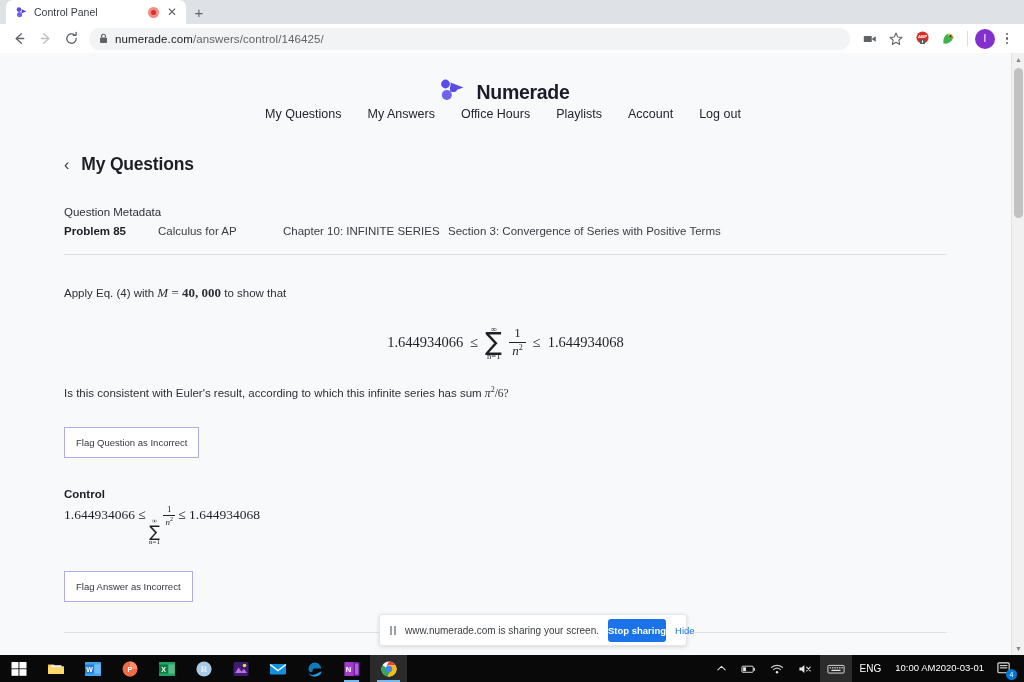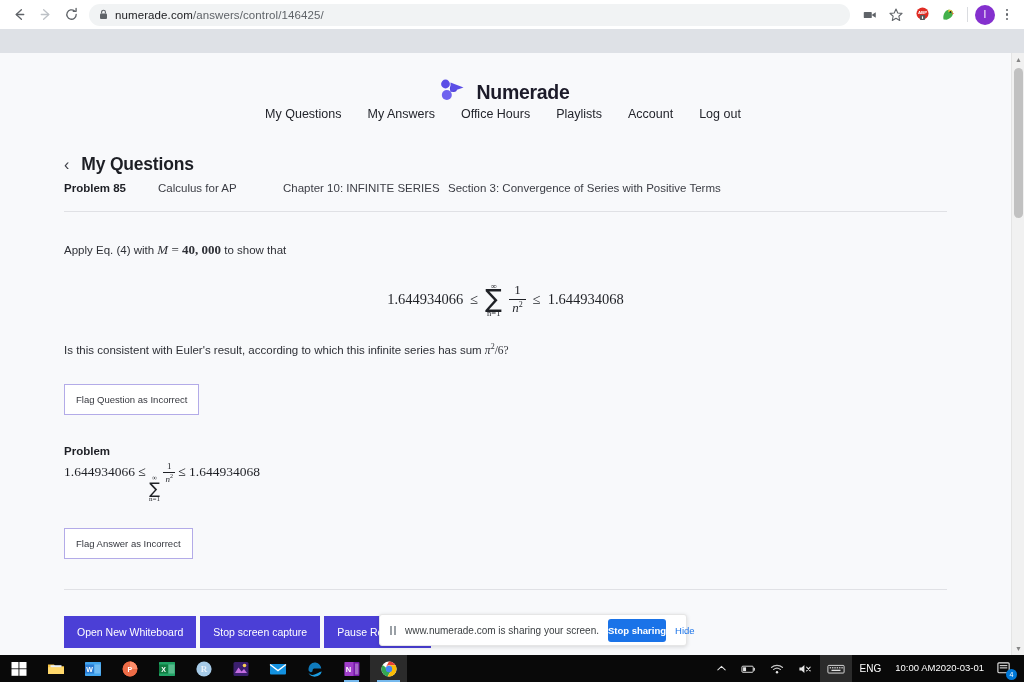--- a/index.html
+++ b/index.html
@@ -244,20 +244,37 @@
     min-width: 11px; height: 11px; border-radius: 50%;
     background: #0078d7; color: #fff; font-size: 7px;
     display: flex; align-items: center; justify-content: center;
   }
 </style>
 </head>
 <body>
 
 <div class="browser">
 
+  <div class="tabstrip">
+    <div class="tab">
+      <span class="tab-favicon">
+        <svg width="13" height="13" viewBox="0 0 13 13">
+          <circle cx="4" cy="3.6" r="2.3" fill="#5b4ee6"></circle>
+          <circle cx="4.6" cy="8.6" r="2.6" fill="#6f63ef"></circle>
+          <path d="M6.6 3.2 L11.4 5.4 L6.6 7.3 Z" fill="#4b3fd6"></path>
+        </svg>
+      </span>
+      <span class="tab-title">Control Panel</span>
+      <span class="tab-recdot">
+          <i></i>
+        </span>
+      <span class="tab-close">✕</span>
+    </div>
+    <div class="newtab">+</div>
+  </div>
 
   <div class="toolbar">
     <div class="tbtn">
       <svg width="15" height="15" viewBox="0 0 16 16">
           <path d="M10 3 L4.5 8 L10 13" stroke="#5f6368" stroke-width="1.4" fill="none" stroke-linecap="round" stroke-linejoin="round"></path>
           <path d="M4.7 8 H12.5" stroke="#5f6368" stroke-width="1.4" stroke-linecap="round"></path>
         </svg>
     </div>
     <div class="tbtn disabled">
       <svg width="15" height="15" viewBox="0 0 16 16">
@@ -343,20 +360,21 @@
         </div>
       </div>
 
       <div class="content">
 
         <div class="back-row">
           <span class="chev-left">‹</span>
           <span class="page-title">My Questions</span>
         </div>
 
+        <div class="meta-label">Question Metadata</div>
         <div class="meta-row">
           <span class="m strong m1">Problem 85</span>
           <span class="m m2">Calculus for AP</span>
           <span class="m m3">Chapter 10: INFINITE SERIES</span>
           <span class="m">Section 3: Convergence of Series with Positive Terms</span>
         </div>
 
         <div class="hr"></div>
 
         <div class="q-line">
@@ -380,21 +398,21 @@
             <span>1.644934068</span>
           </span>
         </div>
 
         <div class="q-line2">
           <span>Is this consistent with Euler's result, according to which this infinite series has sum </span><span class="mi">π</span><sup style="font-size:8px" class="mathfont">2</sup><span class="mathfont">/6?</span>
         </div>
 
         <button class="flagbtn">Flag Question as Incorrect</button>
 
-        <div class="answer-label">Problem</div>
+        <div class="answer-label">Control</div>
 
         <div class="ans-eq">
           <span>1.644934066</span>
           <span>≤</span>
           <span class="inlinesum">
             <span class="sup">∞</span>
             <span class="sym">∑</span>
             <span class="sub">n=1</span>
           </span>
           <span class="smallfrac">

